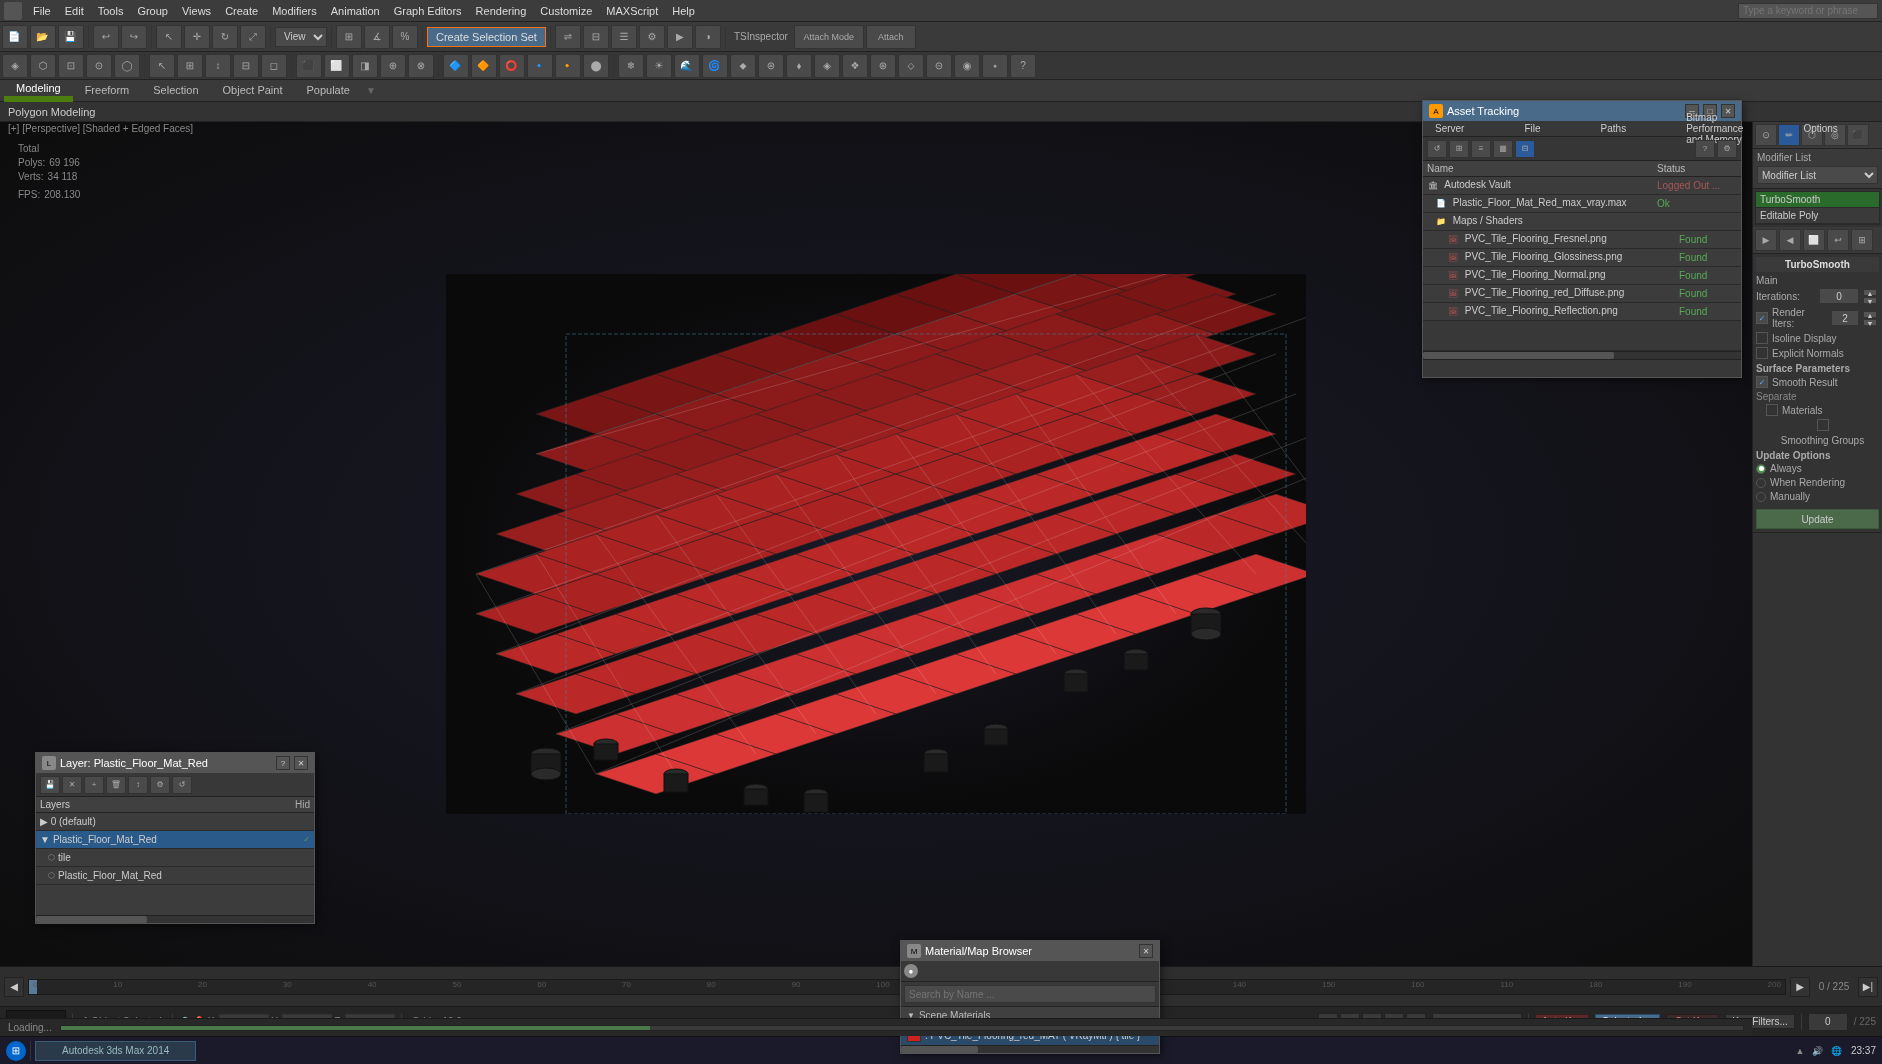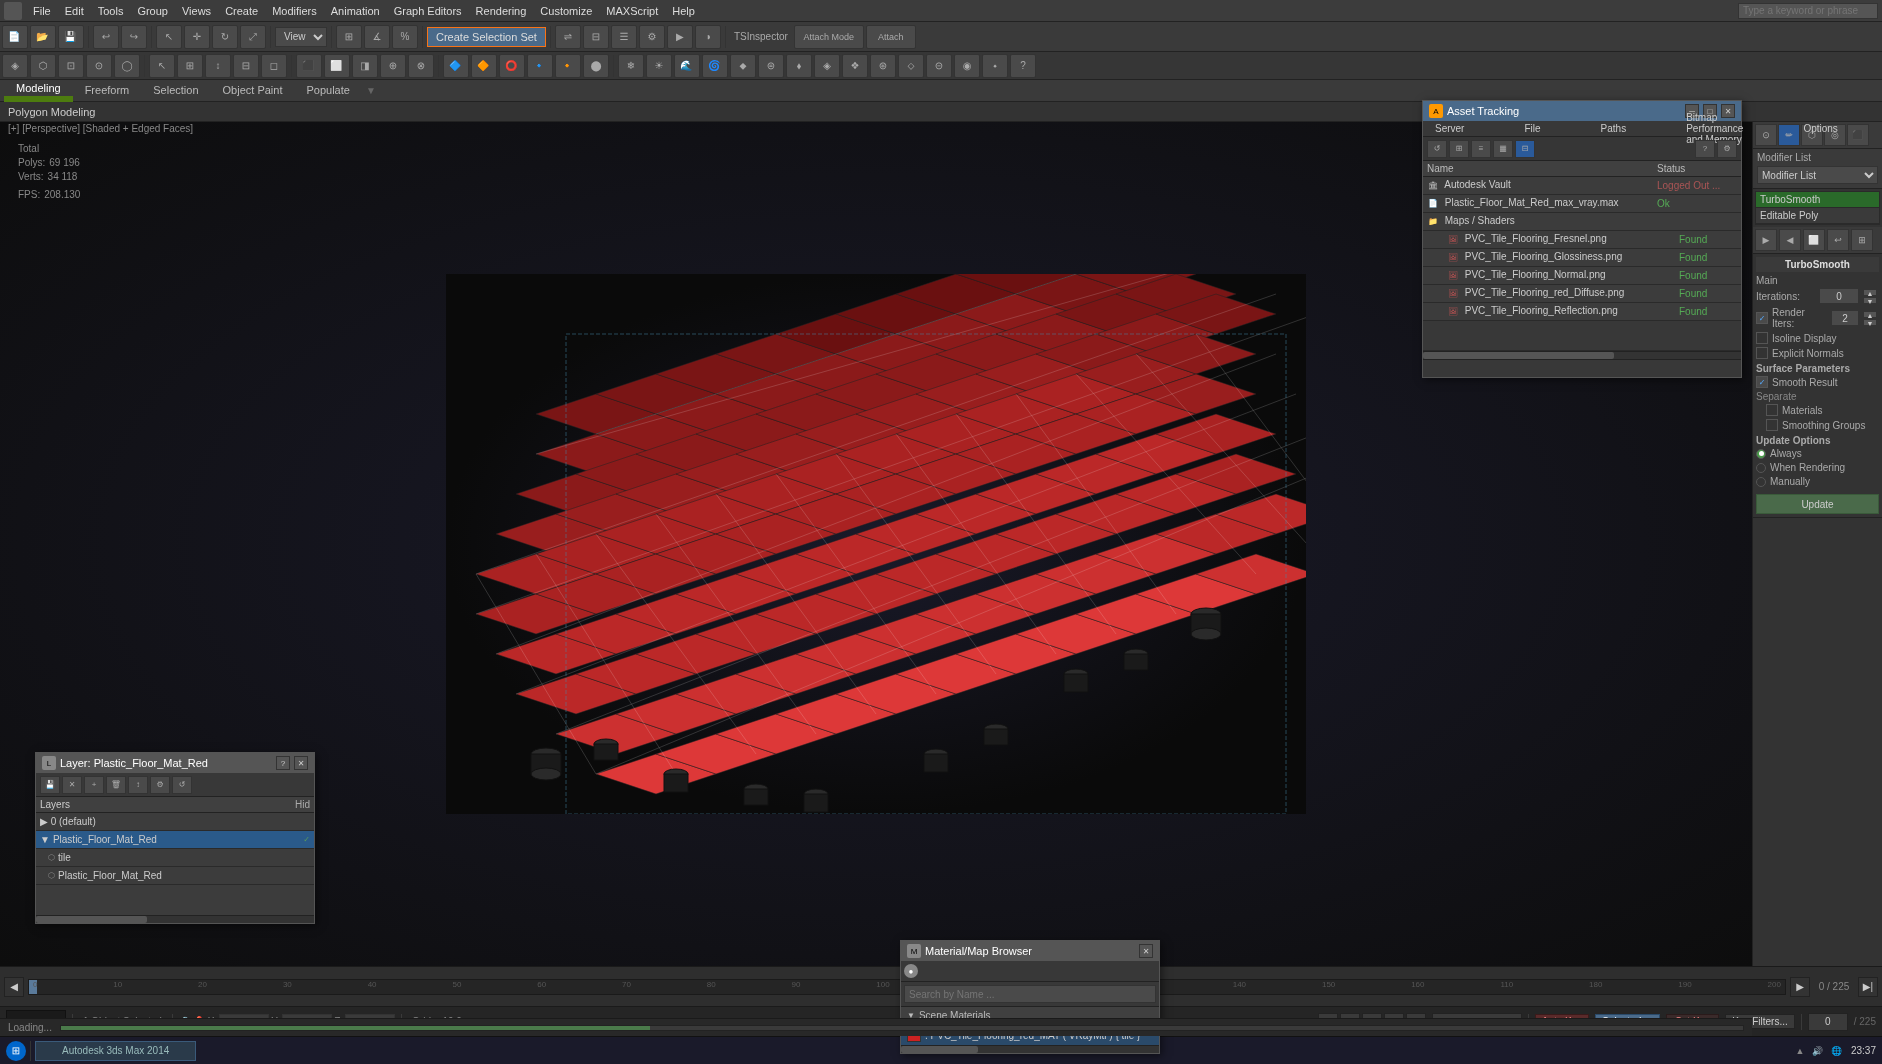--- a/index.html
+++ b/index.html
@@ -216,21 +216,21 @@
       padding: 2px 4px;
       align-items: center;
       border-bottom: 1px solid #2a2a2a;
       min-height: 18px;
     }
     .asset-name { flex: 1; font-size: 10px; color: #ccc; }
     .asset-status { width: 80px; font-size: 10px; }
     .status-ok { color: #5a5; }
     .status-found { color: #5a5; padding-left: 22px; }
     .status-loggedout { color: #a55; }
-    .asset-indent1 { padding-left: 4px; }
+    .asset-indent1 { padding-left: 12px; }
     .asset-indent2 { padding-left: 24px; }
     .asset-icon {
       width: 12px; height: 12px;
       margin-right: 3px;
       display: inline-flex; align-items: center; justify-content: center;
       font-size: 8px;
     }
     .asset-scrollbar {
       height: 8px;
       background: #333;
@@ -986,21 +986,21 @@
         
         <div style="font-size:10px;color:#888;margin:2px 0;">Separate</div>
         
         
         <div class="prop-row" style="margin-left:10px;">
           <div class="prop-checkbox" style="background:#333;"> </div>
           <span class="prop-label">Materials</span>
         </div>
         
         
-        <div class="prop-row" style="margin-left:10px;">
+        <div class="prop-row" style="margin-left:10px;flex-direction:column;">
           <div class="prop-checkbox" style="background:#333;"> </div>
           <span class="prop-label">Smoothing Groups</span>
         </div>
         
         
         <div style="font-size:10px;color:#aaa;margin:4px 0 2px;font-weight:bold;">Update Options</div>
         
         
         <div class="prop-row">
           <div class="prop-radio active">

